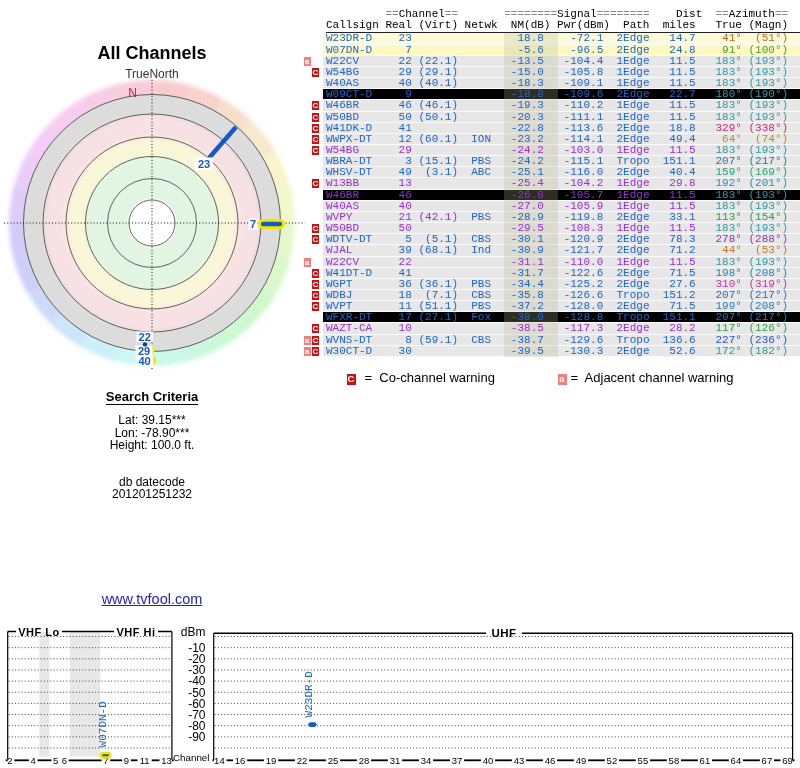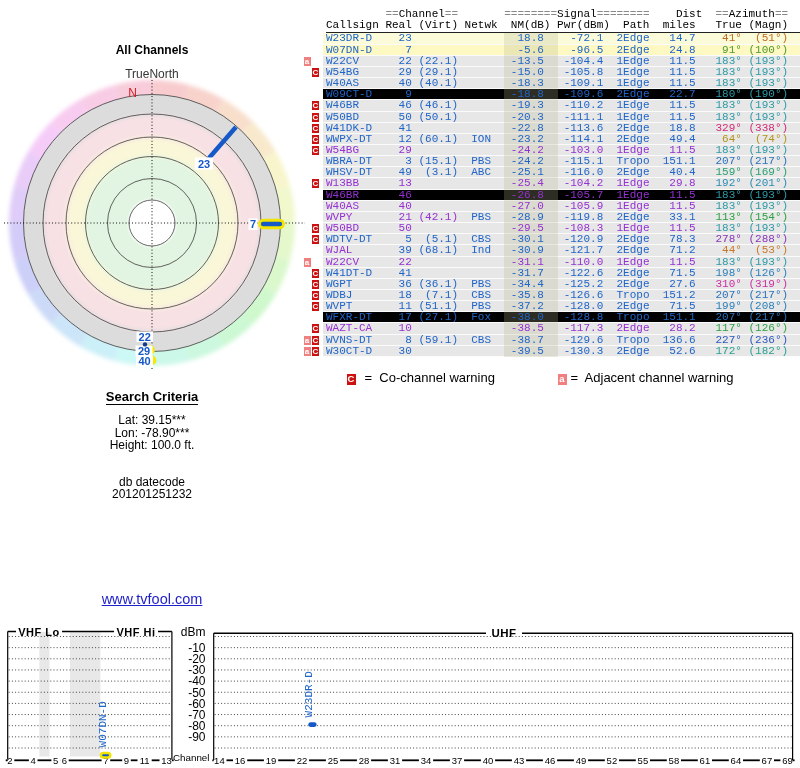--- a/index.html
+++ b/index.html
@@ -12,21 +12,21 @@
 .tr{position:relative;height:10.17px;border-bottom:1px solid #fbfbfb;line-height:11.17px;white-space:pre;padding-left:3px;}
 .tr span{position:relative;z-index:2;}
 .ma,.mc{position:absolute;z-index:3;top:1px;width:7px;height:9px;font-style:normal;font-weight:bold;font-size:8px;line-height:9px;text-align:center;color:#fff;font-family:"Liberation Sans",sans-serif;}
 .mc{left:-11px;background:#cc1111;}
 .ma{left:-19.5px;background:#f08080;}
 #nmband{position:absolute;left:181.2px;top:0;width:53.5px;height:100%;background:rgba(179,179,140,0.25);z-index:1;}
 .ttl{position:absolute;left:2px;width:300px;text-align:center;}
 </style></head>
 <body>
 <div id="pg">
-<div class="ttl" style="top:43px;font-size:12px;font-weight:bold">All Channels</div>
+<div class="ttl" style="top:43px;font-size:18px;font-weight:bold">All Channels</div>
 <div class="ttl" style="top:67px;font-size:12px;color:#333">TrueNorth</div>
 <svg class="abs" style="left:0;top:76px" width="316" height="300" viewBox="0 0 316 300">
 <defs>
 <radialGradient id="base">
 <stop offset="0%" stop-color="#ffffff"></stop>
           <stop offset="17.5%" stop-color="#ffffff"></stop>
 <stop offset="20%" stop-color="#e2f5e2"></stop>
           <stop offset="49%" stop-color="#e2f5e2"></stop>
 <stop offset="55%" stop-color="#faf7d8"></stop>
           <stop offset="63%" stop-color="#faf7d8"></stop>
@@ -112,21 +112,21 @@
 <div class="tr" style="background:#e7e7e7"><span style="color:#2065c8">WBRA-DT  </span><span style="color:#2065c8">   3 (15.1)</span><span style="color:#2065c8">  PBS   -24.2   -115.1  Tropo  151.1  </span><span style="color:#2a72ba"> 207° (217°)</span></div>
 <div class="tr" style="background:#e7e7e7"><span style="color:#2065c8">WHSV-DT  </span><span style="color:#2065c8">  49  (3.1)</span><span style="color:#2065c8">  ABC   -25.1   -116.0  2Edge   40.4  </span><span style="color:#2aa071"> 159° (169°)</span></div>
 <div class="tr" style="background:#e7e7e7"><i class="mc">C</i><span style="color:#9530d2">W13BB    </span><span style="color:#9530d2">  13       </span><span style="color:#9530d2">        -25.4   -104.2  1Edge   29.8  </span><span style="color:#2c8cb2"> 192° (201°)</span></div>
 <div class="tr" style="background:#000000"><span style="color:#9530d2">W46BR    </span><span style="color:#9530d2">  46       </span><span style="color:#9530d2">        -26.8   -105.7  1Edge   11.5  </span><span style="color:#2d9aa6"> 183° (193°)</span></div>
 <div class="tr" style="background:#e7e7e7"><span style="color:#9530d2">W40AS    </span><span style="color:#9530d2">  40       </span><span style="color:#9530d2">        -27.0   -105.9  1Edge   11.5  </span><span style="color:#2d9aa6"> 183° (193°)</span></div>
 <div class="tr" style="background:#e7e7e7"><span style="color:#9530d2">WVPY     </span><span style="color:#9530d2">  21 (42.1)</span><span style="color:#2065c8">  PBS   -28.9   -119.8  2Edge   33.1  </span><span style="color:#2ea042"> 113° (154°)</span></div>
 <div class="tr" style="background:#e7e7e7"><i class="mc">C</i><span style="color:#9530d2">W50BD    </span><span style="color:#9530d2">  50       </span><span style="color:#9530d2">        -29.5   -108.3  1Edge   11.5  </span><span style="color:#2d9aa6"> 183° (193°)</span></div>
 <div class="tr" style="background:#e7e7e7"><i class="mc">C</i><span style="color:#2065c8">WDTV-DT  </span><span style="color:#2065c8">   5  (5.1)</span><span style="color:#2065c8">  CBS   -30.1   -120.9  2Edge   78.3  </span><span style="color:#8a35b8"> 278° (288°)</span></div>
 <div class="tr" style="background:#e7e7e7"><span style="color:#9530d2">WJAL     </span><span style="color:#2065c8">  39 (68.1)</span><span style="color:#2065c8">  Ind   -30.9   -121.7  2Edge   71.2  </span><span style="color:#c87828">  44°  (53°)</span></div>
 <div class="tr" style="background:#e7e7e7"><i class="ma">a</i><span style="color:#9530d2">W22CV    </span><span style="color:#9530d2">  22       </span><span style="color:#9530d2">        -31.1   -110.0  1Edge   11.5  </span><span style="color:#2d9aa6"> 183° (193°)</span></div>
-<div class="tr" style="background:#e7e7e7"><i class="mc">C</i><span style="color:#2065c8">W41DT-D  </span><span style="color:#2065c8">  41       </span><span style="color:#2065c8">        -31.7   -122.6  2Edge   71.5  </span><span style="color:#2a80ba"> 198° (126°)</span></div>
+<div class="tr" style="background:#e7e7e7"><i class="mc">C</i><span style="color:#2065c8">W41DT-D  </span><span style="color:#2065c8">  41       </span><span style="color:#2065c8">        -31.7   -122.6  2Edge   71.5  </span><span style="color:#2a80ba"> 198° (208°)</span></div>
 <div class="tr" style="background:#e7e7e7"><i class="mc">C</i><span style="color:#2065c8">WGPT     </span><span style="color:#2065c8">  36 (36.1)</span><span style="color:#2065c8">  PBS   -34.4   -125.2  2Edge   27.6  </span><span style="color:#cc2ea2"> 310° (319°)</span></div>
 <div class="tr" style="background:#e7e7e7"><i class="mc">C</i><span style="color:#2065c8">WDBJ     </span><span style="color:#2065c8">  18  (7.1)</span><span style="color:#2065c8">  CBS   -35.8   -126.6  Tropo  151.2  </span><span style="color:#2a72ba"> 207° (217°)</span></div>
 <div class="tr" style="background:#e7e7e7"><i class="mc">C</i><span style="color:#2065c8">WVPT     </span><span style="color:#2065c8">  11 (51.1)</span><span style="color:#2065c8">  PBS   -37.2   -128.0  2Edge   71.5  </span><span style="color:#2a80ba"> 199° (208°)</span></div>
 <div class="tr" style="background:#000000"><span style="color:#2065c8">WFXR-DT  </span><span style="color:#2065c8">  17 (27.1)</span><span style="color:#2065c8">  Fox   -38.0   -128.8  Tropo  151.1  </span><span style="color:#2a72ba"> 207° (217°)</span></div>
 <div class="tr" style="background:#e7e7e7"><i class="mc">C</i><span style="color:#9530d2">WAZT-CA  </span><span style="color:#9530d2">  10       </span><span style="color:#9530d2">        -38.5   -117.3  2Edge   28.2  </span><span style="color:#2ea042"> 117° (126°)</span></div>
 <div class="tr" style="background:#e7e7e7"><i class="ma">a</i><i class="mc">C</i><span style="color:#2065c8">WVNS-DT  </span><span style="color:#2065c8">   8 (59.1)</span><span style="color:#2065c8">  CBS   -38.7   -129.6  Tropo  136.6  </span><span style="color:#2a58c2"> 227° (236°)</span></div>
 <div class="tr" style="background:#e7e7e7"><i class="ma">a</i><i class="mc">C</i><span style="color:#2065c8">W30CT-D  </span><span style="color:#2065c8">  30       </span><span style="color:#2065c8">        -39.5   -130.3  2Edge   52.6  </span><span style="color:#2aa092"> 172° (182°)</span></div>
 </div>
 </div>
 <div class="abs" style="left:346.5px;top:369.5px;font-size:13px"><i class="lg" style="background:#cc1111">C</i><span style="margin-left:9px">=&nbsp; Co-channel warning</span></div>

